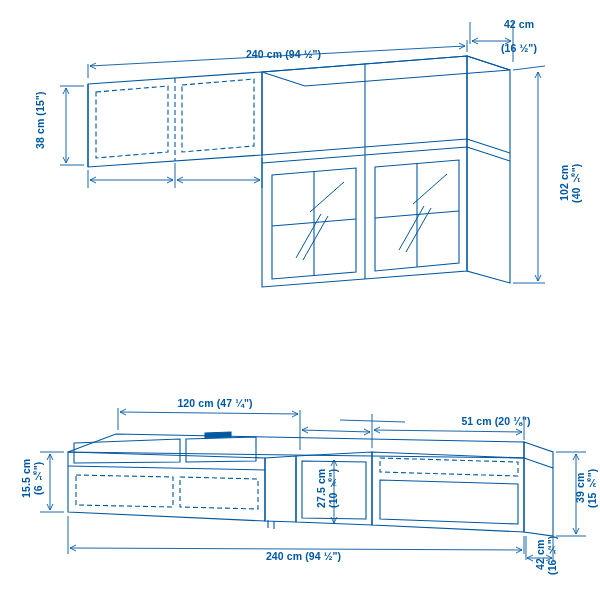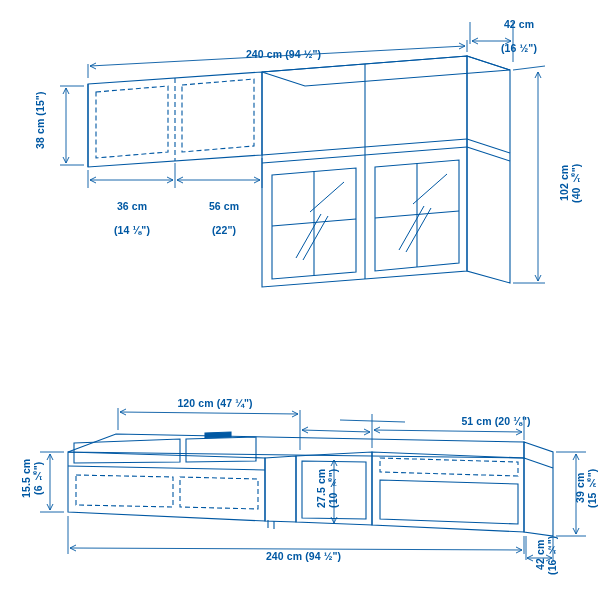--- a/index.html
+++ b/index.html
@@ -217,29 +217,21 @@
   </div>
 
   <div class="dimlabel" style="left:160px; top:36px; width:235px;">
     <span>240 cm (94 ½")</span>
   </div>
 
   <div class="dimlabel vert" style="left:22px; top:86px; height:80px; width:16px;">
     <span>38 cm (15")</span>
   </div>
 
-  <div class="dimlabel" style="left:78px; top:188px; width:96px;">
-    <span>36 cm</span><br>
-    <span>(14 ⅛")</span>
-  </div>
-
-  <div class="dimlabel" style="left:148px; top:188px; width:140px;">
-    <span>56 cm</span><br>
-    <span>(22")</span>
-  </div>
+
 
   <div class="dimlabel vert" style="left:546px; top:134px; height:110px; width:30px;">
     <span>102 cm</span>
     <span>(40 ⅛")</span>
   </div>
 
   <div class="dimlabel" style="left:118px; top:385px; width:182px;">
     <span>120 cm (47 ¼")</span>
   </div>
 

